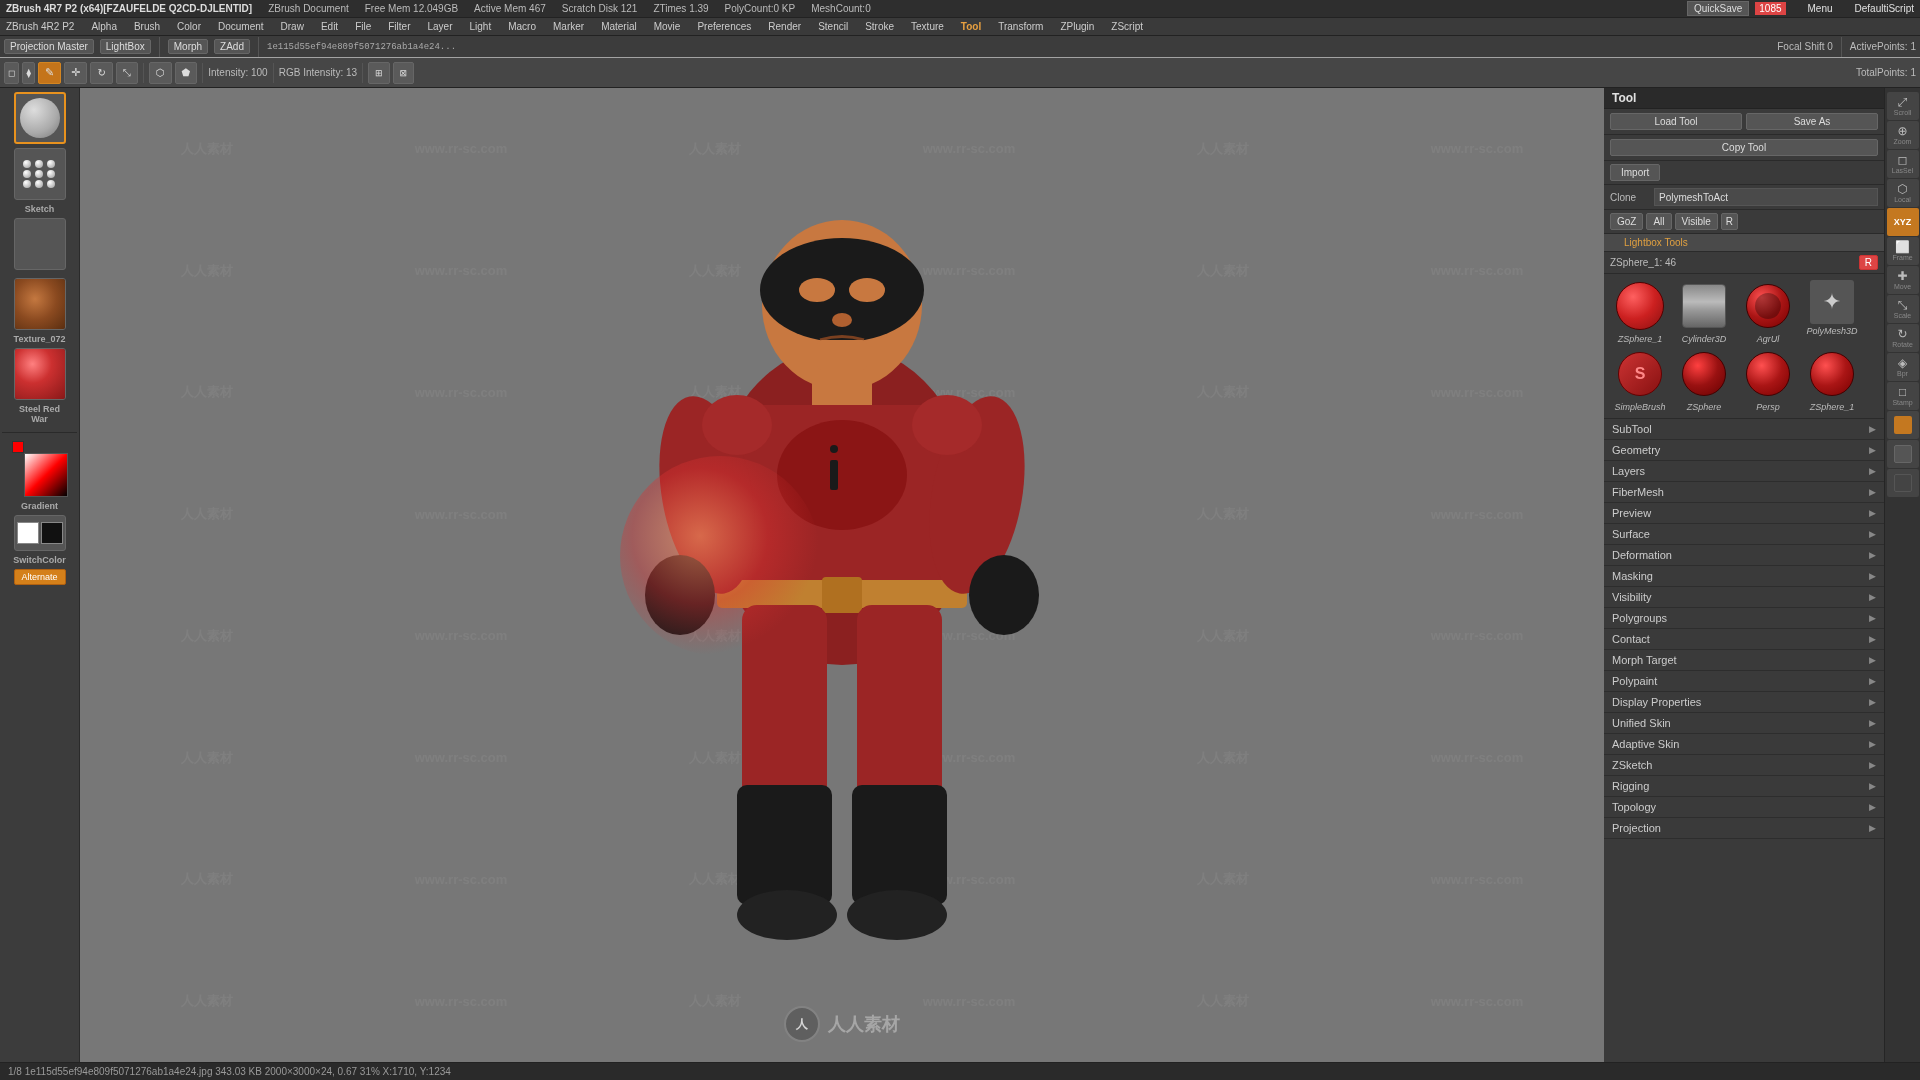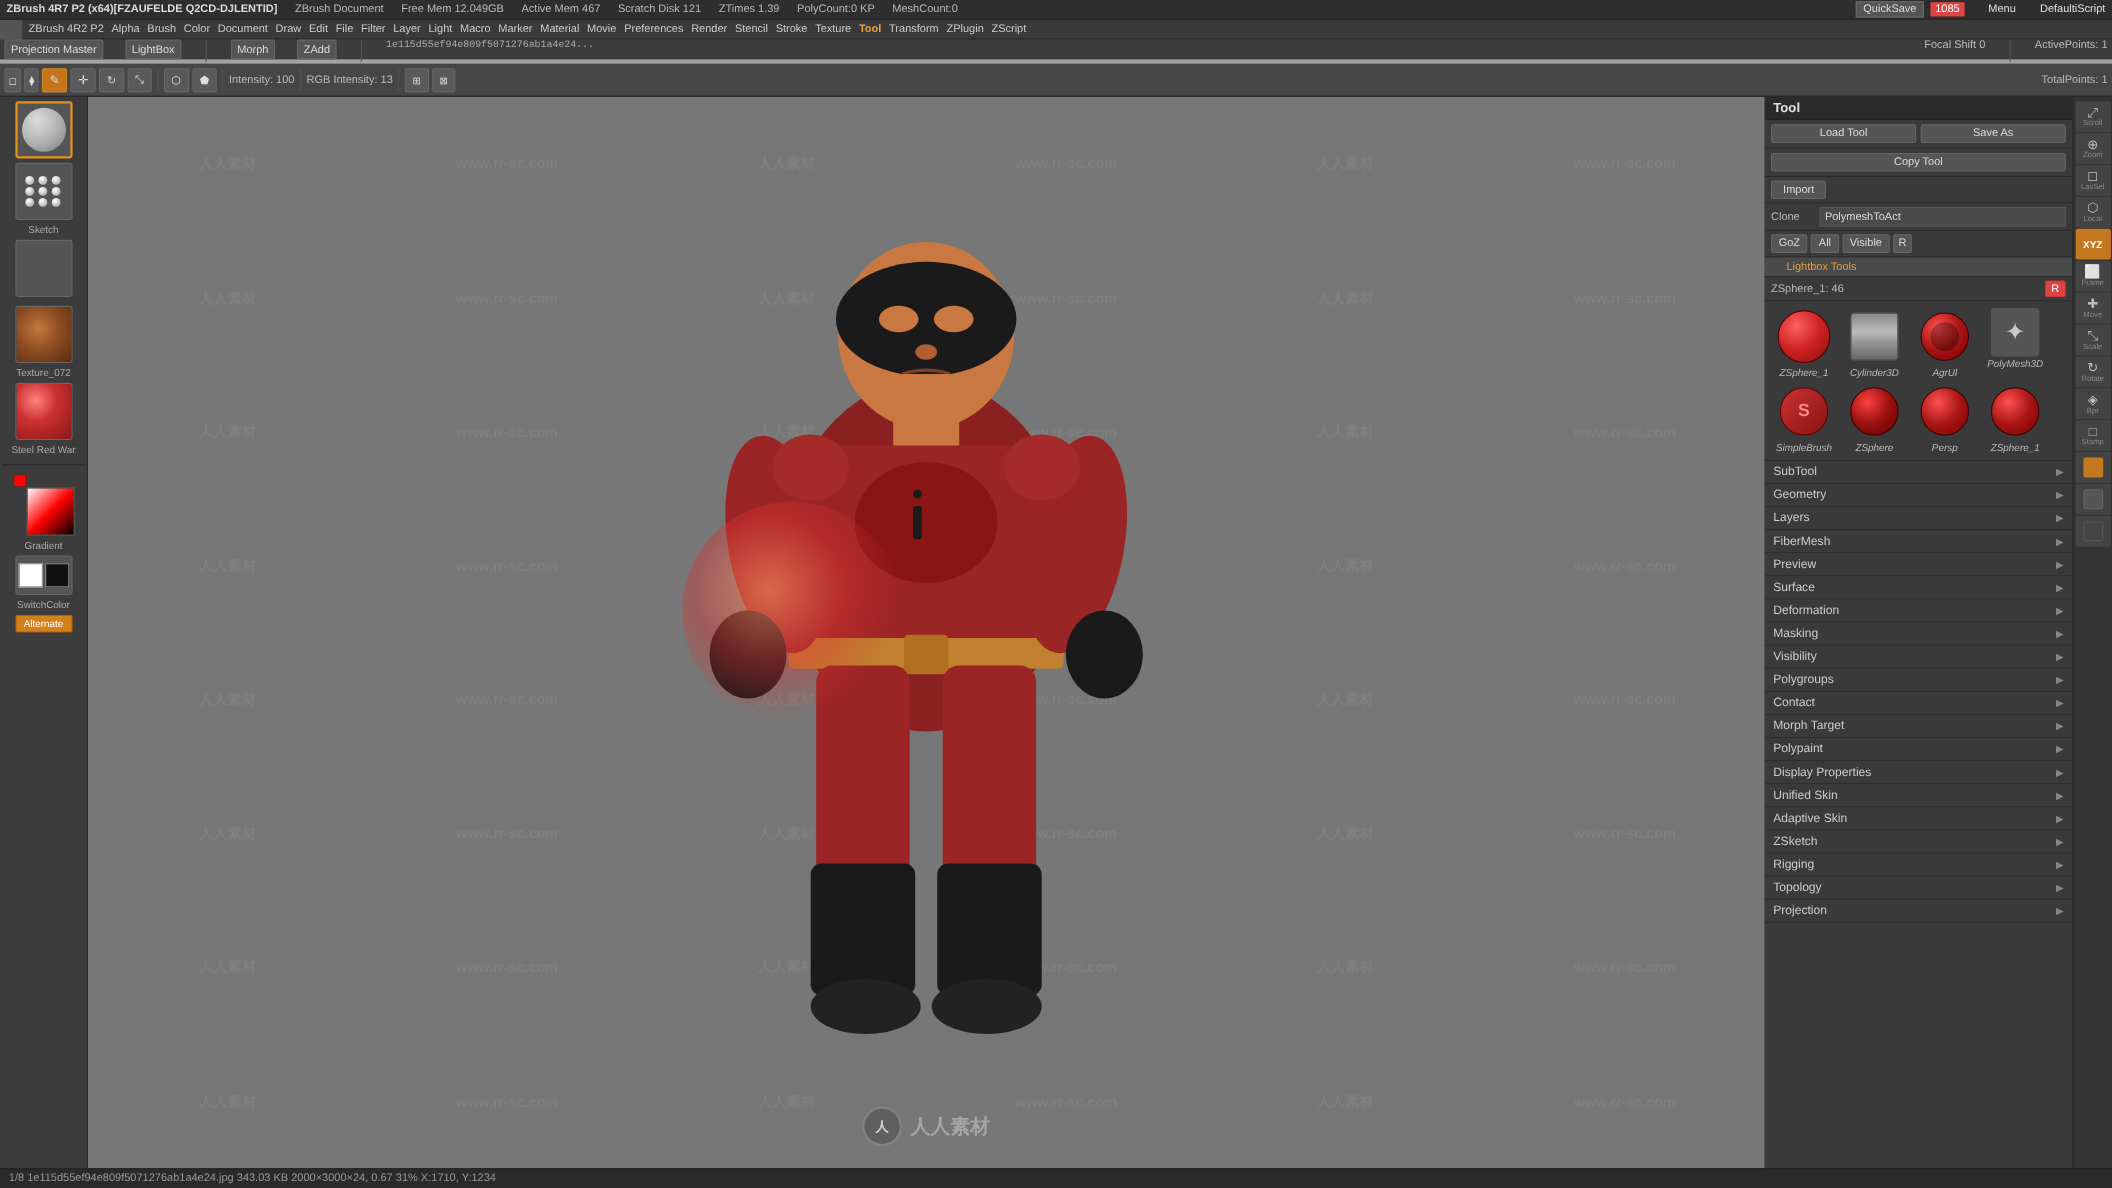--- a/index.html
+++ b/index.html
@@ -15,36 +15,36 @@
       flex-direction: column;
     }
 
     
     .top-menu-bar {
       height: 18px;
       background: #3a3a3a;
       display: flex;
       align-items: center;
       padding: 0 6px;
-      gap: 7px;
+      gap: 17px;
       font-size: 10px;
       color: #ccc;
       border-bottom: 1px solid #222;
-      margin-left: 20px;
     }
     .top-menu-bar span { cursor: pointer; }
 
     
     .toolbar-row {
       height: 22px;
       background: #3c3c3c;
       display: flex;
+      align-items: center;
       padding: 0 4px;
-      gap: 20px;
-      border-bottom: 4px solid #a3a3a3;
+      gap: 6px;
+      border-bottom: 1px solid #a3a3a3;
       font-size: 10px;
       color: #bbb;
     }
     .toolbar-btn {
       background: #555;
       border: 1px solid #666;
       color: #ddd;
       padding: 1px 5px;
       font-size: 10px;
       cursor: pointer;
@@ -108,20 +108,21 @@
       font-size: 9px;
       color: #bbb;
       text-align: center;
     }
     .left-tool-btn.selected { border: 2px solid #e8921e; }
     .left-label {
       font-size: 9px;
       color: #aaa;
       text-align: center;
       width: 60px;
+      font-weight: bold;
     }
     .left-small-btn {
       background: #d4801a;
       border: 1px solid #b06010;
       color: #fff;
       padding: 2px 4px;
       font-size: 9px;
       cursor: pointer;
       border-radius: 2px;
       width: 52px;

